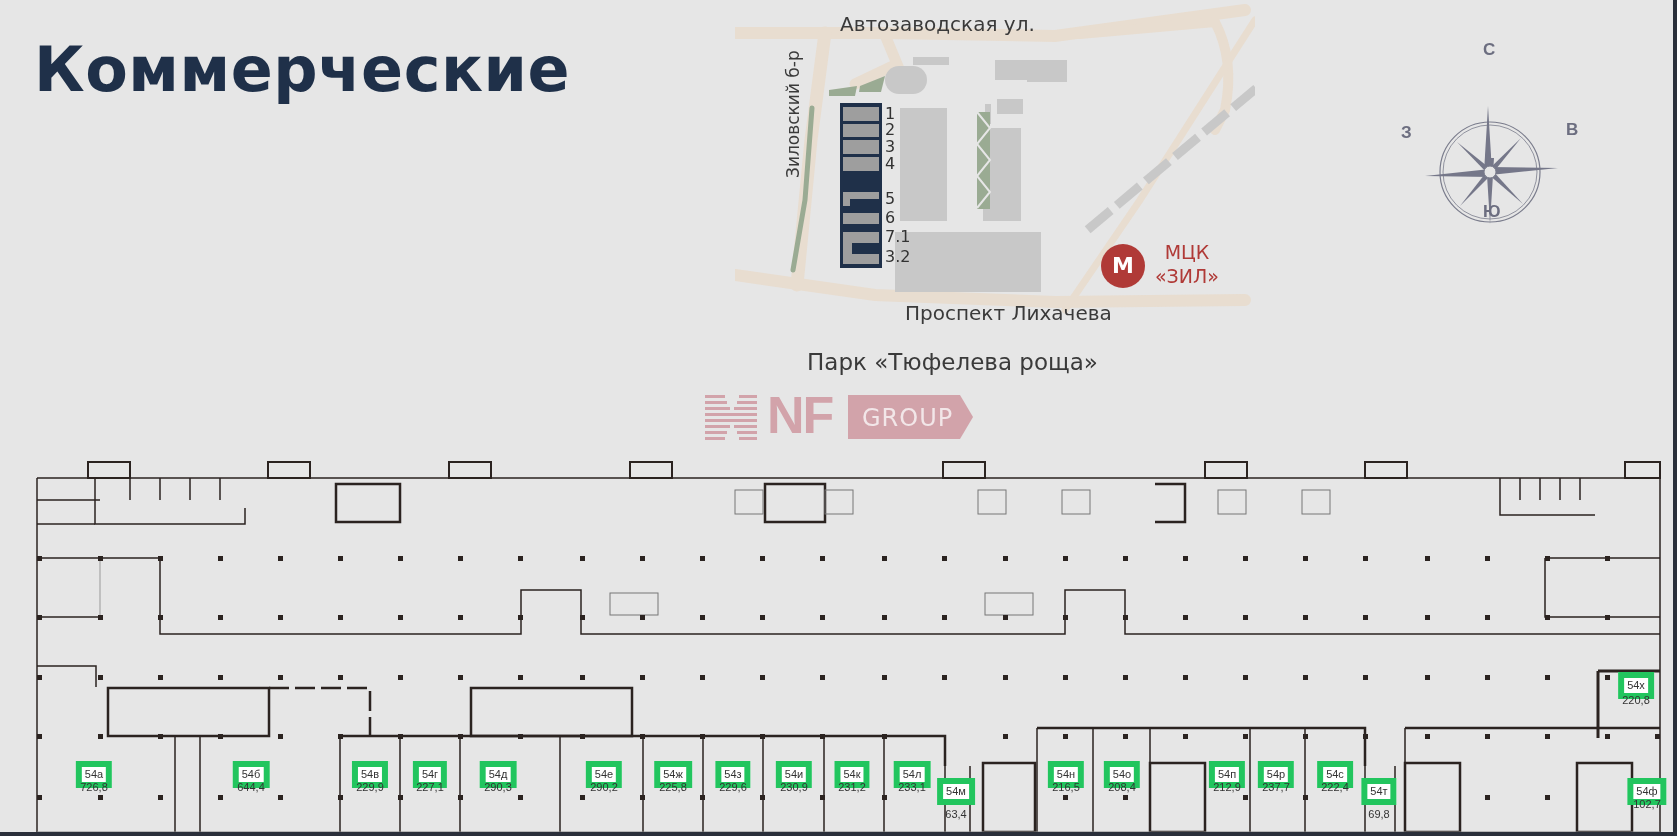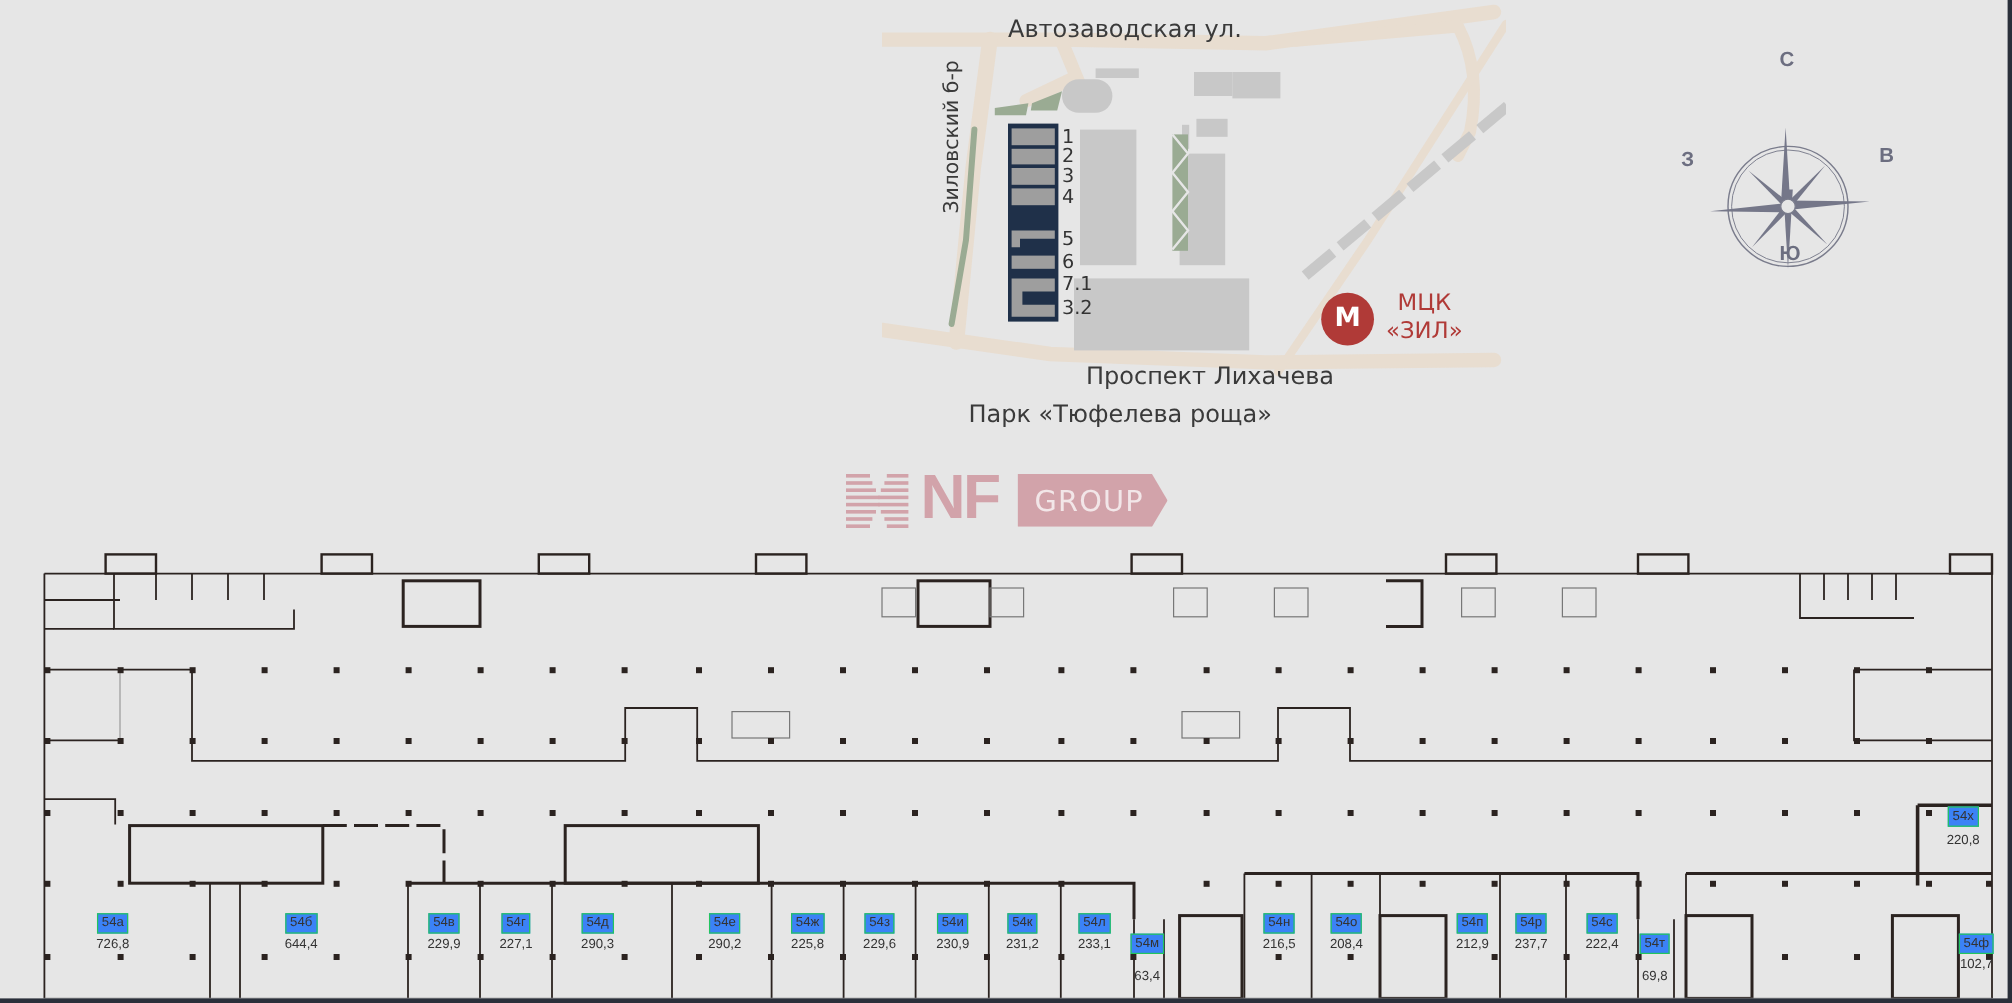--- a/index.html
+++ b/index.html
@@ -9,45 +9,46 @@
   }
   .title-block { position:absolute; left:34px; top:30px; color:#1f3049; }
   .title-line { font-family:"DejaVu Sans", sans-serif; font-weight:bold; font-size:62px; line-height:80px; letter-spacing:0.5px; }
   .subtitle { font-family:"DejaVu Sans", sans-serif; font-size:44px; line-height:54px; margin-top:-2px; }
 
   .site-map { position:absolute; left:735px; top:0; width:520px; height:360px; }
   .map-label { position:absolute; font-family:"DejaVu Sans", sans-serif; color:#3a3a3a; white-space:nowrap; }
   .street-top { left:105px; top:12px; font-size:20px; }
   .street-left { left:10px; top:150px; font-size:17px; transform:rotate(-90deg); transform-origin:left top; top:178px; left:48px;}
   .street-bottom { left:170px; top:301px; font-size:20px; }
-  .park-label { left:50px; top:333px; font-size:20px; }
+  .park-label { left:50px; top:349px; font-size:23px; }
   .park-arrow { position:absolute; left:52px; top:334px; width:0; height:0; }
   .bldg-num { position:absolute; font-family:"DejaVu Sans", sans-serif; font-size:16px; color:#333; left:150px; }
   .metro { position:absolute; left:366px; top:244px; width:44px; height:44px; border-radius:50%; background:#b03a37; color:#fff; font-family:"DejaVu Sans", sans-serif; font-weight:bold; font-size:22px; text-align:center; line-height:44px; }
   .metro-name { position:absolute; left:420px; top:240px; color:#b03a37; font-family:"DejaVu Sans", sans-serif; font-size:19px; line-height:24px; text-align:center; }
 
   .compass { position:absolute; left:1400px; top:40px; width:170px; height:190px; }
   .compass-letter { position:absolute; font-family:"Liberation Sans", sans-serif; font-weight:bold; font-size:17px; color:#6c6e80; }
 
   .logo { position:absolute; left:705px; top:393px; width:270px; height:50px; }
   .logo-nf { position:absolute; left:62px; top:-4px; font-family:"Liberation Sans", sans-serif; font-weight:bold; font-size:52px; color:#d2a3aa; letter-spacing:-2px; line-height:52px; }
   .logo-group { position:absolute; left:143px; top:2px; width:125px; height:44px; }
   .logo-group-text { position:absolute; left:14px; top:9px; font-family:"DejaVu Sans", sans-serif; font-size:24px; color:#f2e6e8; letter-spacing:1px; }
 
   .floorplan { position:absolute; left:0; top:460px; width:1677px; height:372px; }
-  .unit-label { position:absolute; transform:translateX(-50%); background:#3b82f6; border:1px solid #22c55e; font-size:11px; color:#333; padding:0 3px; line-height:15px; white-space:nowrap; cursor:pointer; }
+  .unit-label { position:absolute; transform:translateX(-50%); background:#ffffff; border:6px solid #22c55e; font-size:11px; color:#333; padding:0 3px; line-height:15px; white-space:nowrap; cursor:pointer; }
   .unit-area { position:absolute; transform:translateX(-50%); font-size:11px; color:#333; white-space:nowrap; }
 
   .bottom-strip { position:absolute; left:0; top:832px; width:1677px; height:4px; background:#2a2f3a; }
   .right-edge { position:absolute; left:1673px; top:0; width:4px; height:836px; background:#2a2f3a; }
 </style>
 </head>
 <body>
 
 <div class="title-block">
+  <div class="title-line">Коммерческие</div>
 </div>
 
 <div class="site-map">
   <svg width="520" height="360" viewBox="0 0 520 360">
 
     <g fill="none" stroke="#e8ddd0" stroke-linecap="round">
       <path d="M 0 33 L 150 33 L 320 36 L 510 10" stroke-width="12"></path>
       <path d="M 345 34 L 480 22 Q 500 60 490 110 L 480 130" stroke-width="10"></path>
       <path d="M 90 33 L 76 140 L 62 285" stroke-width="13"></path>
       <path d="M 150 35 L 162 64 L 120 84" stroke-width="11"></path>

